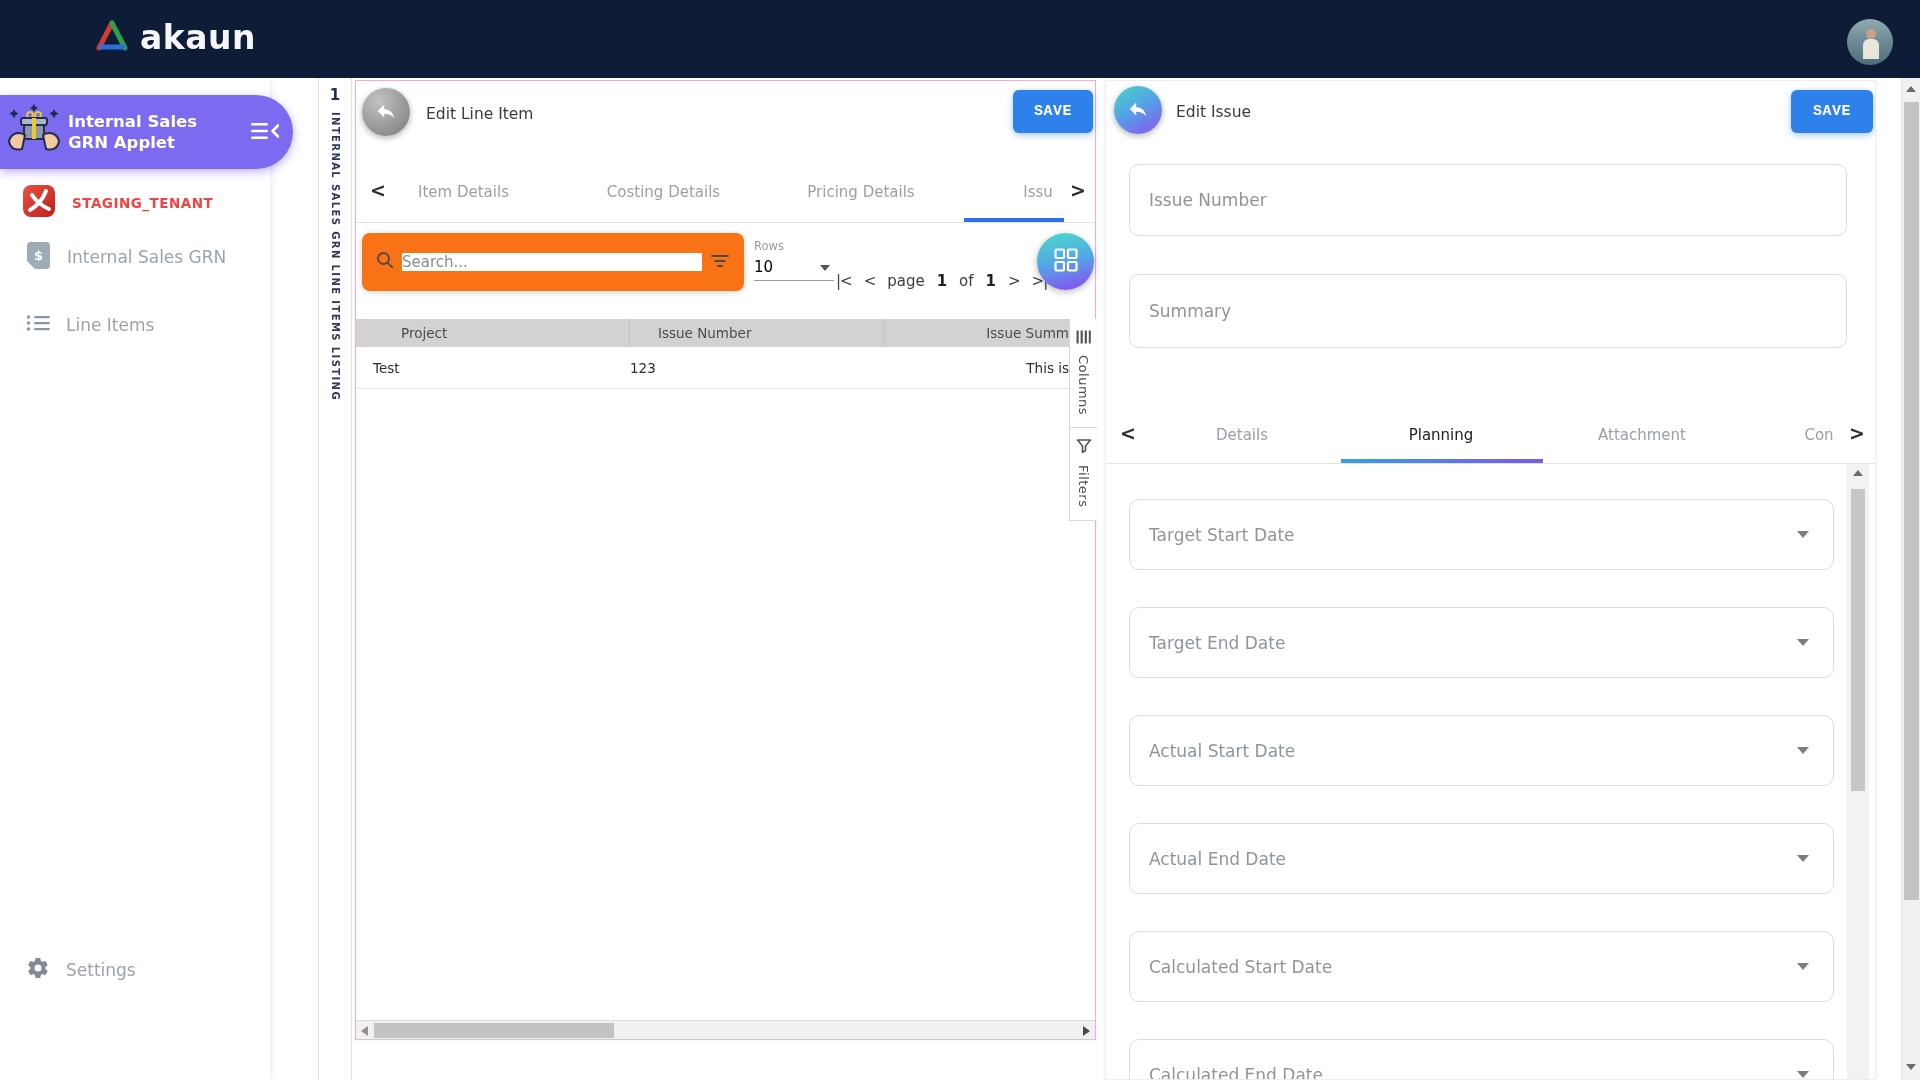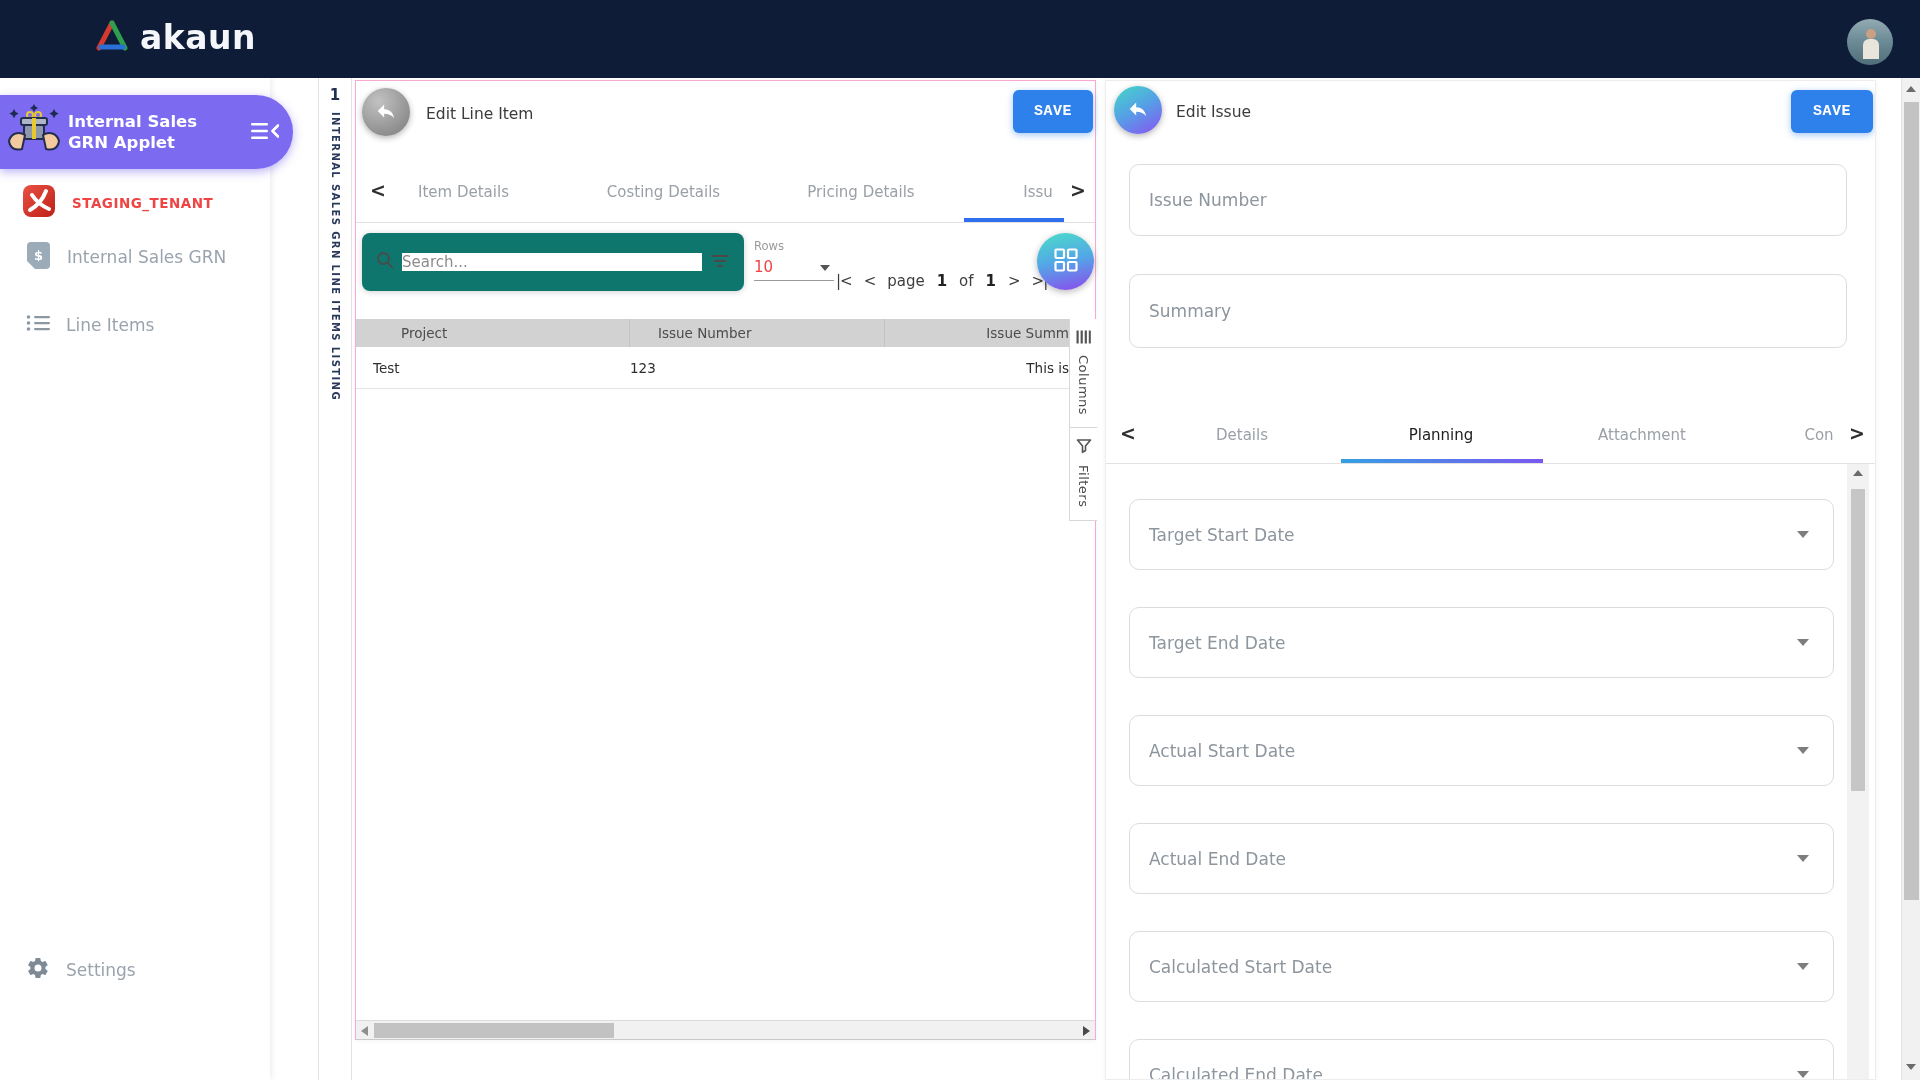--- a/index.html
+++ b/index.html
@@ -43,27 +43,27 @@
     font-family:Liberation Mono, monospace; letter-spacing:.5px; cursor:pointer; box-shadow:0 2px 7px rgba(46,128,234,.45); }
   .panel-title { font-size:15.5px; color:#3b3b3b; }
   .tab-chv { font-size:19px; font-weight:700; color:#2f2f2f; cursor:pointer; }
   .tab-lbl { position:absolute; text-align:center; font-size:15px; color:#9aa0a6; cursor:pointer; }
 
   
   .panel-mid { position:absolute; left:355px; top:80px; width:741px; height:960px; background:#fff;
     border:1px solid #f9a8d4; box-shadow:0 1px 4px rgba(0,0,0,.05); }
   .mid-tabs { position:absolute; left:0; top:80px; width:739px; height:62px; border-bottom:1px solid #e2e2e2; background:#fff; }
   .mid-underline { position:absolute; left:608px; bottom:0; width:100px; height:4px; background:#2f6fed; }
-  .search-card { position:absolute; left:6px; top:152px; width:382px; height:58px; background:#0f766e; border-radius:8px;
+  .search-card { position:absolute; left:6px; top:152px; width:382px; height:58px; background:#f97316; border-radius:8px;
     box-shadow:0 1px 6px rgba(0,0,0,.18); display:flex; align-items:center; padding:0 14px; gap:8px; }
   .search-card input { flex:1; border:none; outline:none; font-size:15px; font-family:inherit; color:#333; }
   .search-card input::placeholder { color:#8c8c8c; }
   .rows-group { position:absolute; left:398px; top:158px; width:82px; }
   .rows-label { font-size:11.5px; color:#9b9b9b; }
-  .rows-value { font-size:15px; color:#ef4444; margin-top:5px; }
+  .rows-value { font-size:15px; color:#000000; margin-top:5px; }
   .rows-line { border-bottom:1px solid #9b9b9b; width:80px; margin-top:4px; }
   .caret-dn { width:0; height:0; border-left:5px solid transparent; border-right:5px solid transparent; border-top:6px solid #555; }
   .rows-caret { position:absolute; right:6px; top:26px; cursor:pointer; }
   .pager { position:absolute; left:480px; top:191px; display:flex; align-items:center; gap:12px;
     font-size:15px; color:#3e3e3e; font-weight:500; }
   .pager .nav { cursor:pointer; letter-spacing:-1px; }
   .pager b { font-weight:700; color:#222; }
   .grid-btn { position:absolute; left:681px; top:152px; width:57px; height:57px; border-radius:50%; border:none; cursor:pointer;
     background:linear-gradient(168deg,#4cdcc8 0%,#52a8e6 48%,#8d48ee 100%); box-shadow:0 2px 7px rgba(0,0,0,.28);
     display:flex; align-items:center; justify-content:center; }

